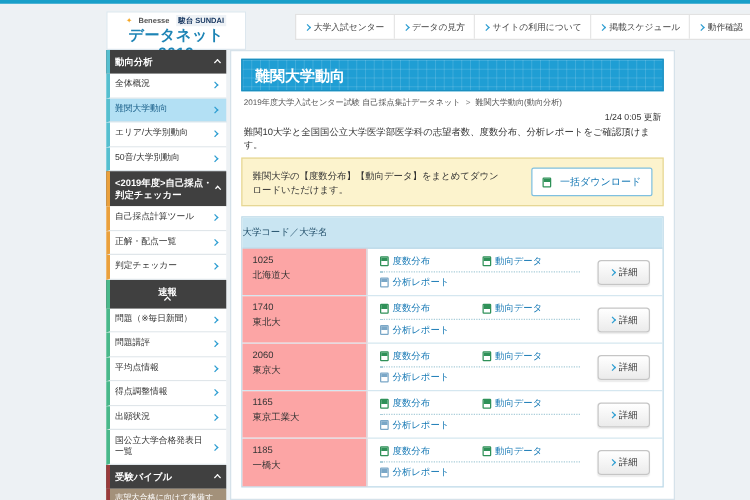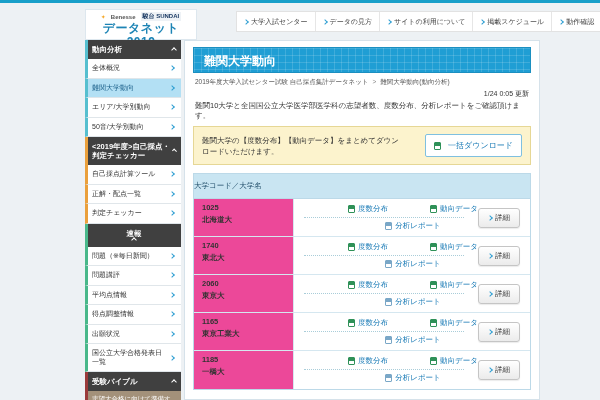--- a/index.html
+++ b/index.html
@@ -43,24 +43,24 @@
   .dl-text { font-size:7.5px; color:#333; width:200px; line-height:11px; }
   .dl-btn { background:#fff; border:1px solid #7fc0e0; color:#1779b5; font-size:8px; padding:5px 8px; display:flex; align-items:center; gap:4px; cursor:pointer; border-radius:2px; font-family:inherit; }
 
   .icon-sheet { display:inline-block; width:7px; height:8px; border:1px solid #2f9158; background:linear-gradient(#2f9158 0 3px, #ffffff 3px); border-radius:1px; margin-right:3px; flex:none; }
   .icon-doc { display:inline-block; width:7px; height:8px; border:1px solid #7aa7c7; background:linear-gradient(#7aa7c7 0 3px, #ffffff 3px); border-radius:1px; margin-right:3px; flex:none; }
 
   .utable { border:1px solid #bcd9e8; }
   .thead { background:#c9e5f2; font-size:7.5px; color:#23506b; padding:7px 0; border-bottom:1px solid #bcd9e8; }
   .trow { display:flex; border-bottom:1px solid #d5e7f0; height:38px; }
   .trow:last-child { border-bottom:none; }
-  .tcell-left { width:100px; background:#ec4899; border-right:1px solid #d5e7f0; padding:4px 8px; font-size:7.5px; color:#333;font-weight:bold; }
+  .tcell-left { width:100px; background:#fca5a5; border-right:1px solid #d5e7f0; padding:4px 8px; font-size:7.5px; color:#333; }
   .tcell-left .ucode { margin-bottom:3px; }
   .tcell-right { flex:1; position:relative; padding:3px 8px 3px 10px; }
-  .linkline { display:flex; align-items:center;justify-content:center; }
+  .linkline { display:flex; align-items:center; }
   .flink { display:flex; align-items:center; font-size:7.5px; color:#1779b5; text-decoration:none; cursor:pointer; }
   .l1 { padding:2px 0 3px; }
   .l1 .flink:first-child { width:82px; }
   .dotted { border-bottom:1px dotted #a9cdd9; width:160px; }
   .l2 { padding:3px 0 2px; }
   .detail-btn { position:absolute; right:10px; top:50%; transform:translateY(-50%); background:linear-gradient(#ffffff,#ebebeb); border:1px solid #c5c5c5; border-radius:3px; font-size:7.5px; color:#333; padding:4px 9px; display:flex; align-items:center; cursor:pointer; box-shadow:0 1px 1px rgba(0,0,0,.08); font-family:Liberation Sans, sans-serif; }
 </style>
 </head>
 <body>
 

